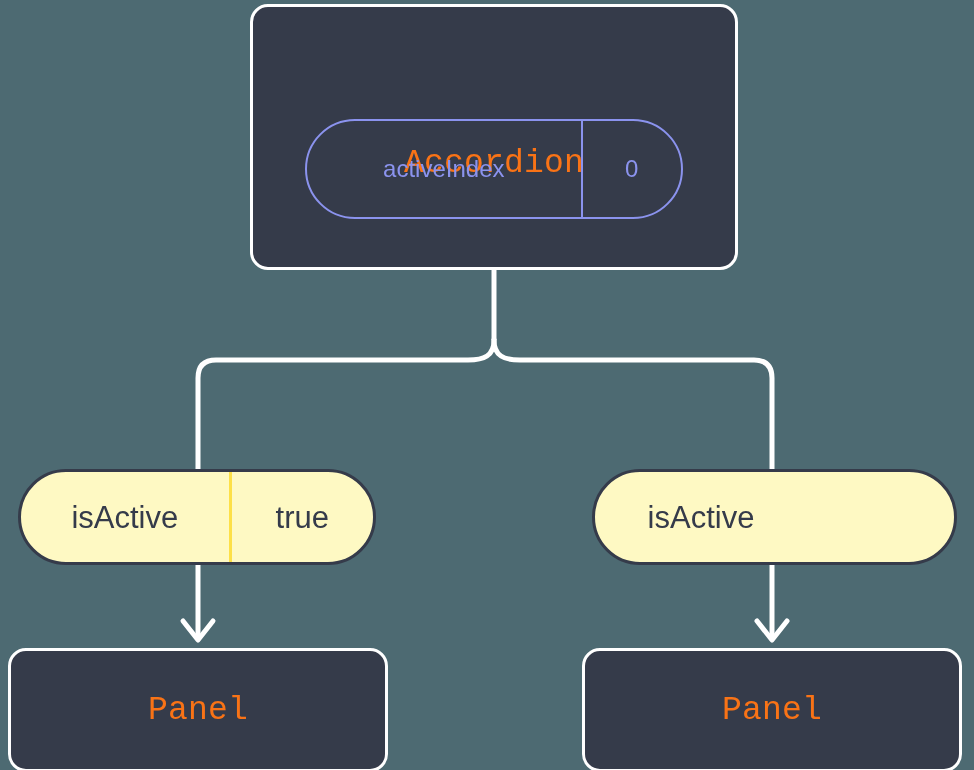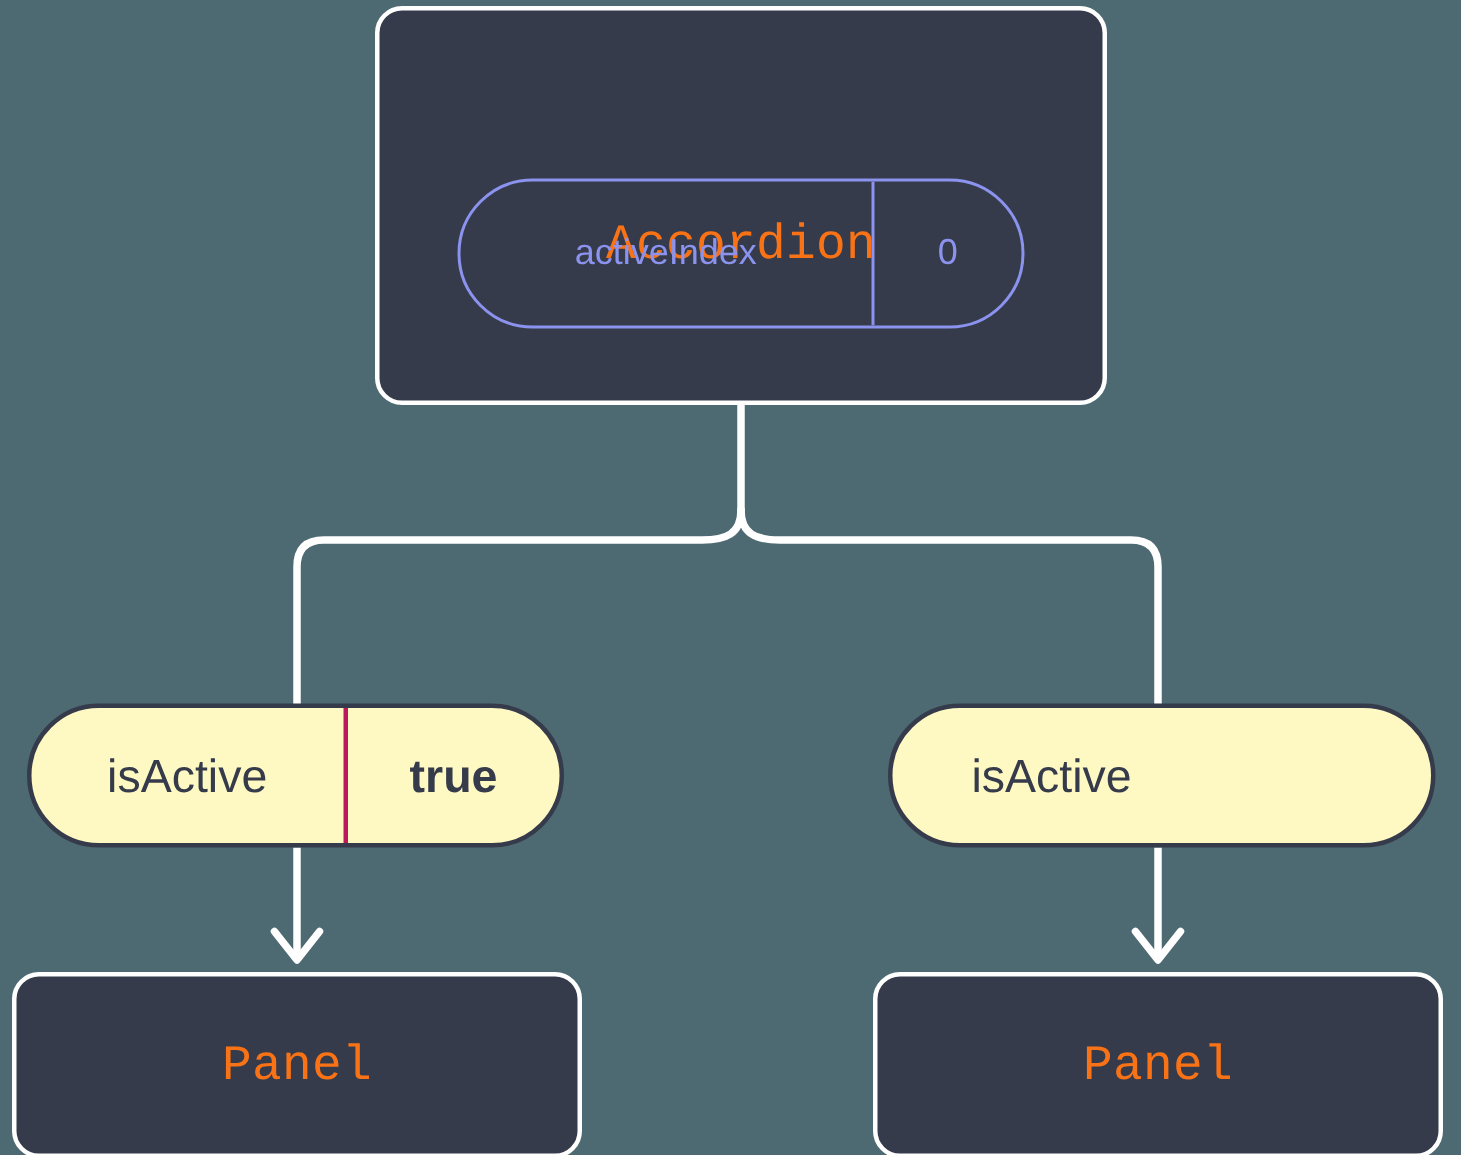--- a/index.html
+++ b/index.html
@@ -117,22 +117,21 @@
   .pill.filled {
     border: 3px solid #353b4a;
     background: #fef9c3;
   }
   .pill.filled .pill-key,
   .pill.filled .pill-val {
     color: #353b4a;
     font-size: 31px;
   }
   .pill.filled .pill-val {
-    border-left: 3px solid #be185d;
-    font-weight: bold;
+    border-left: 3px solid #fde047;
   }
 
   #pill-active-index {
     left: 305px;
     top: 119px;
     width: 378px;
     height: 100px;
   }
   #pill-active-index .pill-key { width: 278px; }
   #pill-active-index .pill-val { width: 100px; }

